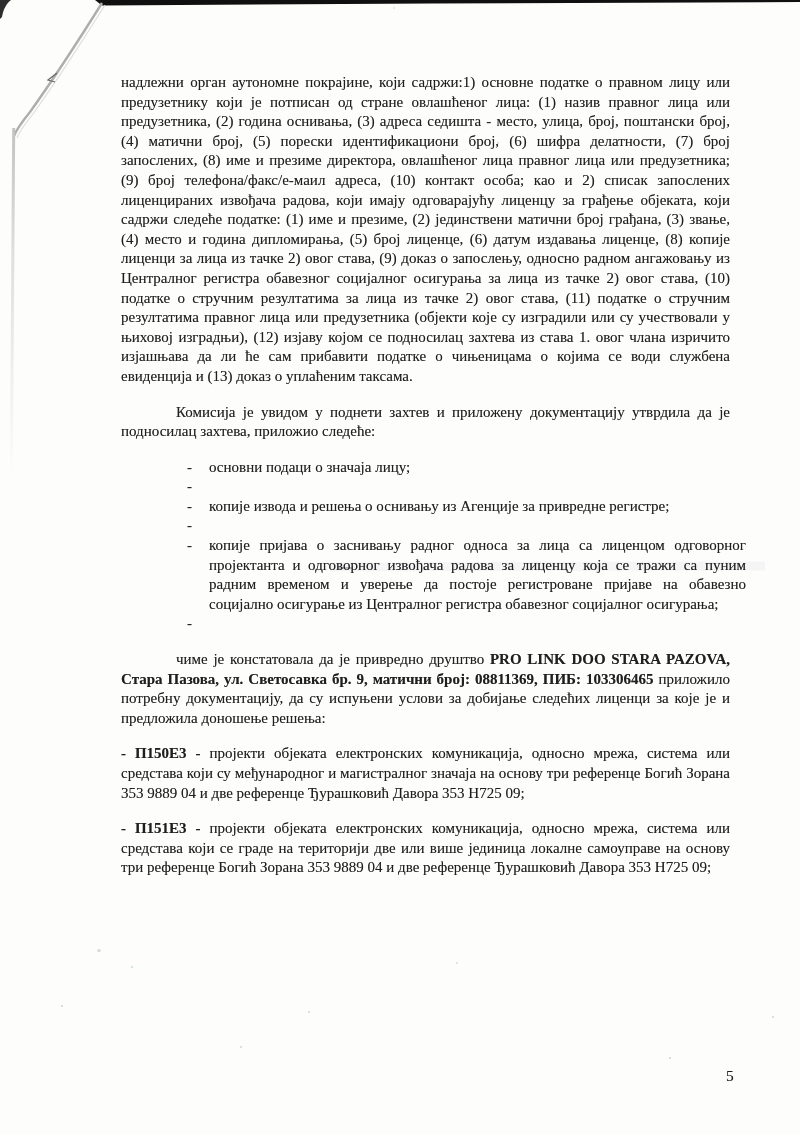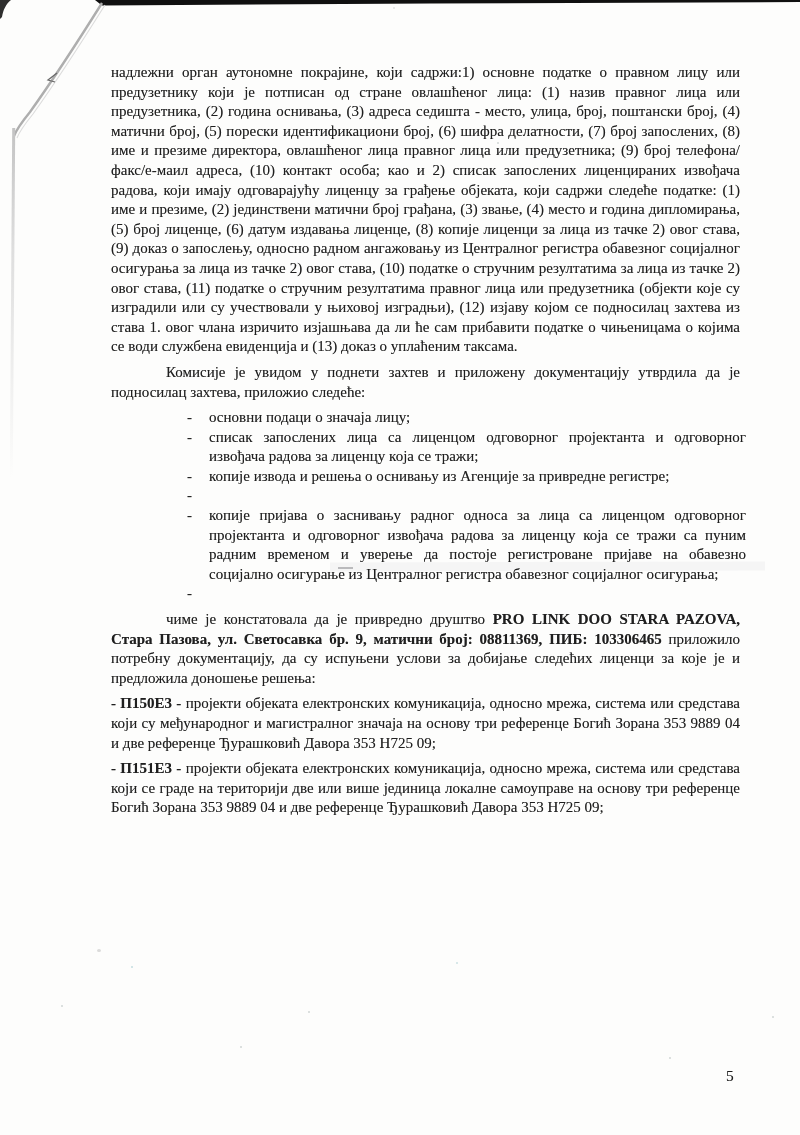--- a/index.html
+++ b/index.html
@@ -11,21 +11,21 @@
     font-family:"Liberation Serif","DejaVu Serif",serif;
     color:#1f1f1f;
   }
   .content{
     position:absolute;
     left:105px;top:57px;width:641px;
     font-size:15px;line-height:19.6px;
     text-align:justify;
     text-shadow:0 0 .6px rgba(35,35,35,.45);
   }
-  .content p{margin:6px;}
+  .content p{margin:16px;}
   .indent{text-indent:55px;}
   .gap-lg{margin-top:44px;}
   .gap-md{margin-top:31px;}
   .doc-list{margin:0;padding:0;list-style:none;}
   .doc-li{display:flex;}
   .doc-li .marker{flex:0 0 22px;margin-left:82px;text-align:left;}
   .doc-li .li-text{flex:1 1 auto;text-align:justify;}
   .license{margin-left:85px;text-align:justify;}
   .bold{font-weight:bold;}
   .page-number{
@@ -88,30 +88,29 @@
   <div class="speck s7"></div>
   <div class="speck s8"></div>
   <div class="speck s9"></div>
   <div class="speck s10"></div>
 
   <div class="content">
 
     <p>надлежни орган аутономне покрајине, који садржи:1) основне податке о правном лицу или предузетнику који је потписан од стране овлашћеног лица: (1) назив правног лица или предузетника, (2) година оснивања, (3) адреса седишта - место, улица, број, поштански број, (4) матични број, (5) порески идентификациони број, (6) шифра делатности, (7) број запослених, (8) име и презиме директора, овлашћеног лица правног лица или предузетника; (9) број телефона/факс/е-маил адреса, (10) контакт особа; као и 2) списак запослених лиценцираних извођача радова, који имају одговарајућу лиценцу за грађење објеката, који садржи следеће податке: (1) име и презиме, (2) јединствени матични број грађана, (3) звање, (4) место и година дипломирања, (5) број лиценце, (6) датум издавања лиценце, (8) копије лиценци за лица из тачке 2) овог става, (9) доказ о запослењу, односно радном ангажовању из Централног регистра обавезног социјалног осигурања за лица из тачке 2) овог става, (10) податке о стручним резултатима за лица из тачке 2) овог става, (11) податке о стручним резултатима правног лица или предузетника (објекти које су изградили или су учествовали у њиховој изградњи), (12) изјаву којом се подносилац захтева из става 1. овог члана изричито изјашњава да ли ће сам прибавити податке о чињеницама о којима се води службена евиденција и (13) доказ о уплаћеним таксама.</p>
 
 
-    <p class="indent gap-md">Комисије је увидом у поднети захтев и приложену документацију утврдила да је подносилац захтева, приложио следеће:</p>
+    <p class="indent gap-md">Комисија је увидом у поднети захтев и приложену документацију утврдила да је подносилац захтева, приложио следеће:</p>
 
     <div class="doc-list">
       <div class="doc-li">
         <span class="marker">-</span>
         <span class="li-text">основни подаци о значаја лицу;</span>
       </div>
       <div class="doc-li">
         <span class="marker">-</span>
-        <span class="li-text">списак запослених лица са лиценцом одговорног пројектанта и одговорног извођача радова за лиценцу која се тражи;</span>
       </div>
       <div class="doc-li">
         <span class="marker">-</span>
         <span class="li-text">копије извода и решења о оснивању из Агенције за привредне регистре;</span>
       </div>
       <div class="doc-li">
         <span class="marker">-</span>
       </div>
       <div class="doc-li">
         <span class="marker">-</span>

